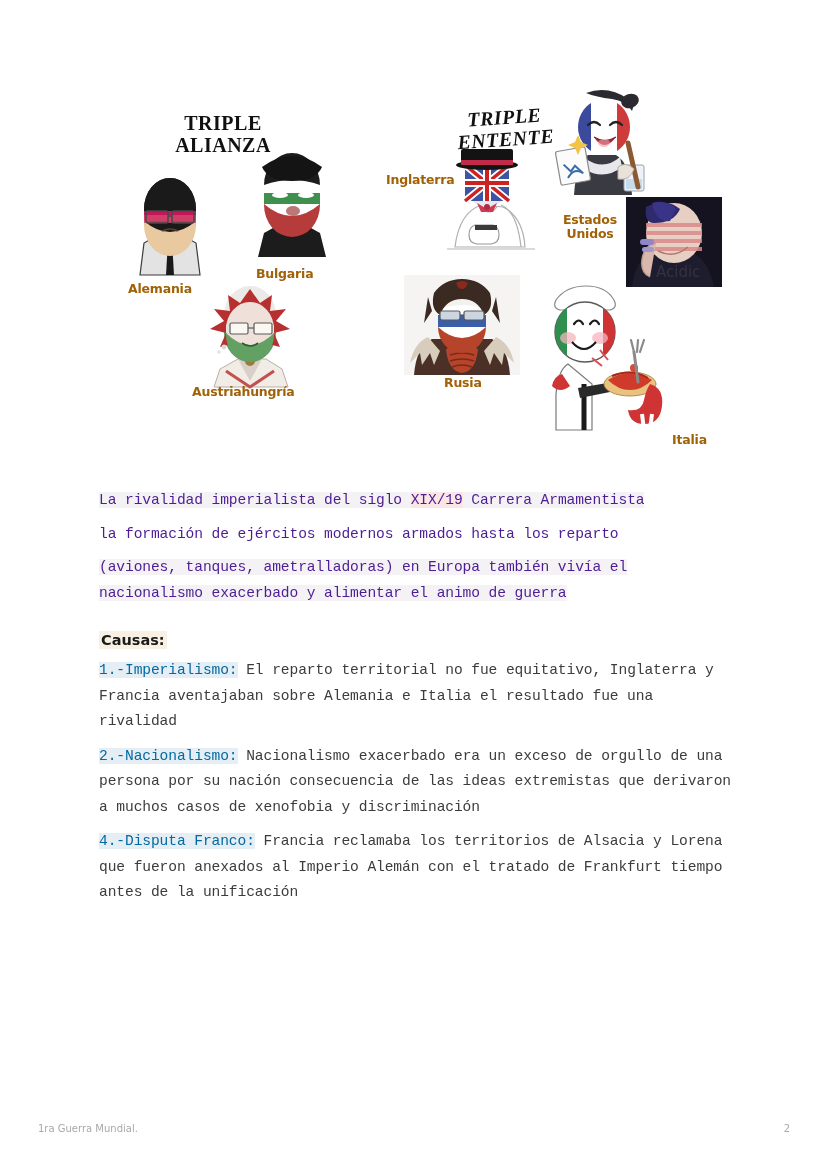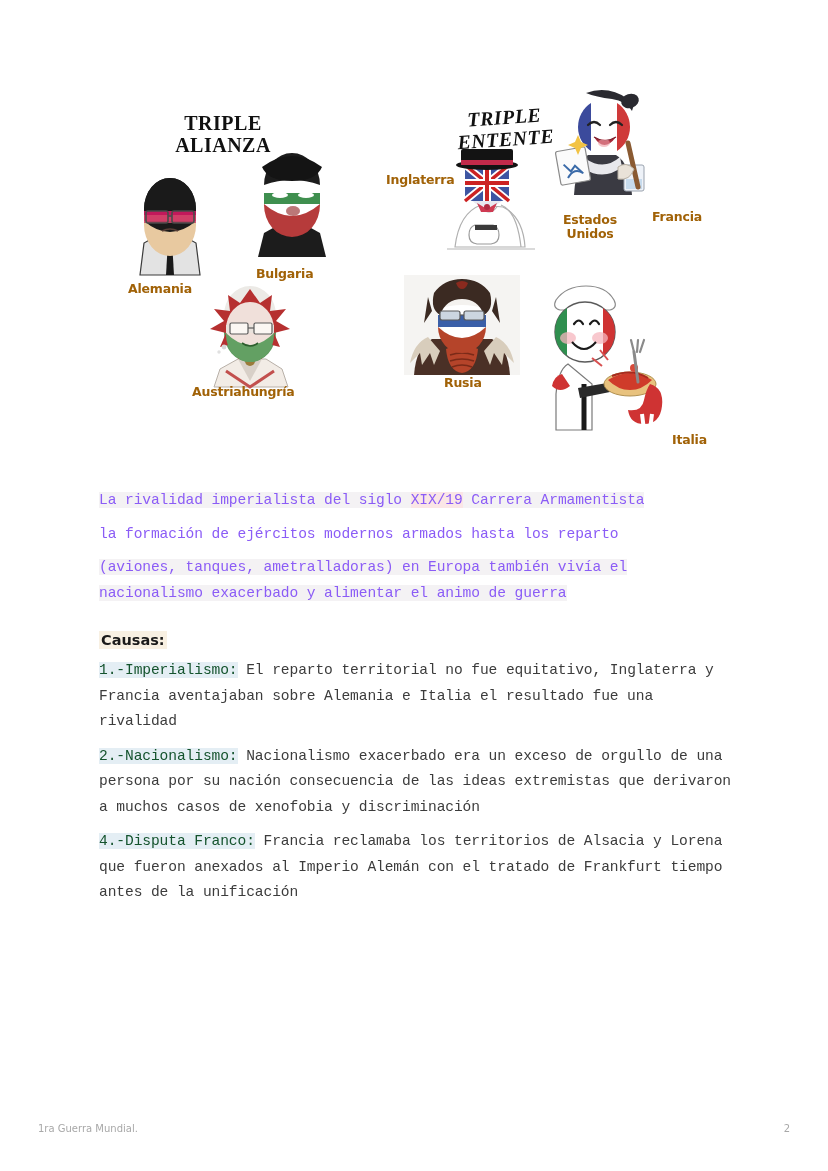--- a/index.html
+++ b/index.html
@@ -79,21 +79,21 @@
   .content {
     position: absolute;
     left: 99px;
     top: 488px;
     width: 640px;
   }
   .para {
     font-family: "Liberation Mono", "DejaVu Sans Mono", monospace;
     font-size: 14.6px;
     line-height: 25.5px;
-    color: #8b5cf6;
+    color: #4c1d95;
     margin: 0 0 8px 0;
     letter-spacing: -0.1px;
   }
   .para .hl-grey  { background: #f4f2f4; }
   .para .hl-pink  { background: #fbe6e6; }
   .hl-cream { background: #f8f0e2; }
   .hl-blue  { background: #e4eef4; }
 
   .causas {
     font-family: "DejaVu Sans", sans-serif;
@@ -106,21 +106,21 @@
   .causas span { padding: 1px 2px; }
 
   .cause {
     font-family: "Liberation Mono", "DejaVu Sans Mono", monospace;
     font-size: 14.6px;
     line-height: 25.5px;
     color: #3c3c3c;
     margin: 0 0 9px 0;
     letter-spacing: -0.1px;
   }
-  .cause .lead { color: #14532d; }
+  .cause .lead { color: #0369a1; }
 
   
   .footer {
     position: absolute;
     left: 38px;
     right: 38px;
     top: 1118px;
     height: 20px;
     font-family: "DejaVu Sans", sans-serif;
     font-size: 10px;
@@ -252,20 +252,37 @@
           <path d="M22 48 l3 7 l7 3 l-7 3 l-3 7 l-3 -7 l-7 -3 l7 -3 Z"></path>
         </g>
         <rect x="68" y="78" width="20" height="26" rx="2" fill="#eef2f8" stroke="#9aa2ae" stroke-width="1"></rect>
         <rect x="70" y="92" width="16" height="10" fill="#bdd4ea" opacity="0.8"></rect>
         <path d="M72 56 l10 44" stroke="#8a5a32" stroke-width="5" stroke-linecap="round"></path>
         <path d="M62 80 q8 -6 16 2 q-4 12 -16 10 Z" fill="#e9e2d8" stroke="#b8b0a4" stroke-width="1"></path>
       </svg>
     </div>
     <div class="country-label" style="left:652px; top:125px;">Francia</div>
 
+    <div class="figure framed" style="left:626px; top:112px; width:96px; height:90px; overflow:hidden;">
+      <svg width="96" height="90" viewBox="0 0 96 90">
+        <rect x="0" y="0" width="96" height="90" fill="#15131f"></rect>
+        <path d="M6 90 q4 -30 22 -36 l34 0 q20 6 26 36 Z" fill="#1e1d2e"></path>
+        <ellipse cx="48" cy="36" rx="28" ry="30" fill="#e8cfc4"></ellipse>
+        <g>
+          <path d="M20 26 h56 v4 h-56 Z M20 34 h56 v4 h-56 Z M20 42 h56 v4 h-56 Z M20 50 h56 v4 h-56 Z" fill="#d98a8a" opacity="0.85"></path>
+        </g>
+        <path d="M20 10 q20 -10 34 2 q-6 14 -26 14 q-10 0 -8 -16 Z" fill="#2f2a6e"></path>
+        <path d="M26 6 q14 -4 24 6 l-6 12 q-14 2 -18 -18 Z" fill="#3a3488"></path>
+        <path d="M32 54 q16 8 30 -4" fill="none" stroke="#b07a6e" stroke-width="1.6"></path>
+        <path d="M30 46 q-12 2 -14 16 q-2 14 8 18" fill="#d9b8ab" stroke="#b89a8e" stroke-width="1.2"></path>
+        <rect x="14" y="42" width="14" height="6" rx="3" fill="#8e86c8"></rect>
+        <rect x="16" y="50" width="12" height="5" rx="2.5" fill="#9e96d0"></rect>
+        <text x="30" y="80" font-family="DejaVu Sans, sans-serif" font-size="15" fill="#3a3548" opacity="0.85">Acidic</text>
+      </svg>
+    </div>
     <div class="country-label wrapped" style="left:551px; top:128px;">Estados Unidos</div>
 
     <div class="figure framed" style="left:404px; top:190px; width:116px; height:100px; overflow:hidden;">
       <svg width="116" height="100" viewBox="0 0 116 100">
         <rect x="0" y="0" width="116" height="100" fill="#f5f4f2"></rect>
         <path d="M10 100 q2 -28 18 -36 l60 0 q16 8 18 36 Z" fill="#4a3026"></path>
         <path d="M24 62 q-14 6 -18 26 l10 -10 l2 12 l8 -12 l4 12 l6 -14 Z" fill="#d8cdbc"></path>
         <path d="M92 62 q14 6 18 26 l-10 -10 l-2 12 l-8 -12 l-4 12 l-6 -14 Z" fill="#d8cdbc"></path>
         <path d="M42 74 q16 -8 32 0 q-2 22 -16 24 q-14 -2 -16 -24 Z" fill="#b5442a"></path>
         <path d="M46 80 q12 -4 24 0 M46 86 q12 -4 24 0 M48 92 q10 -4 20 0" fill="none" stroke="#7a2a18" stroke-width="1.6"></path>

